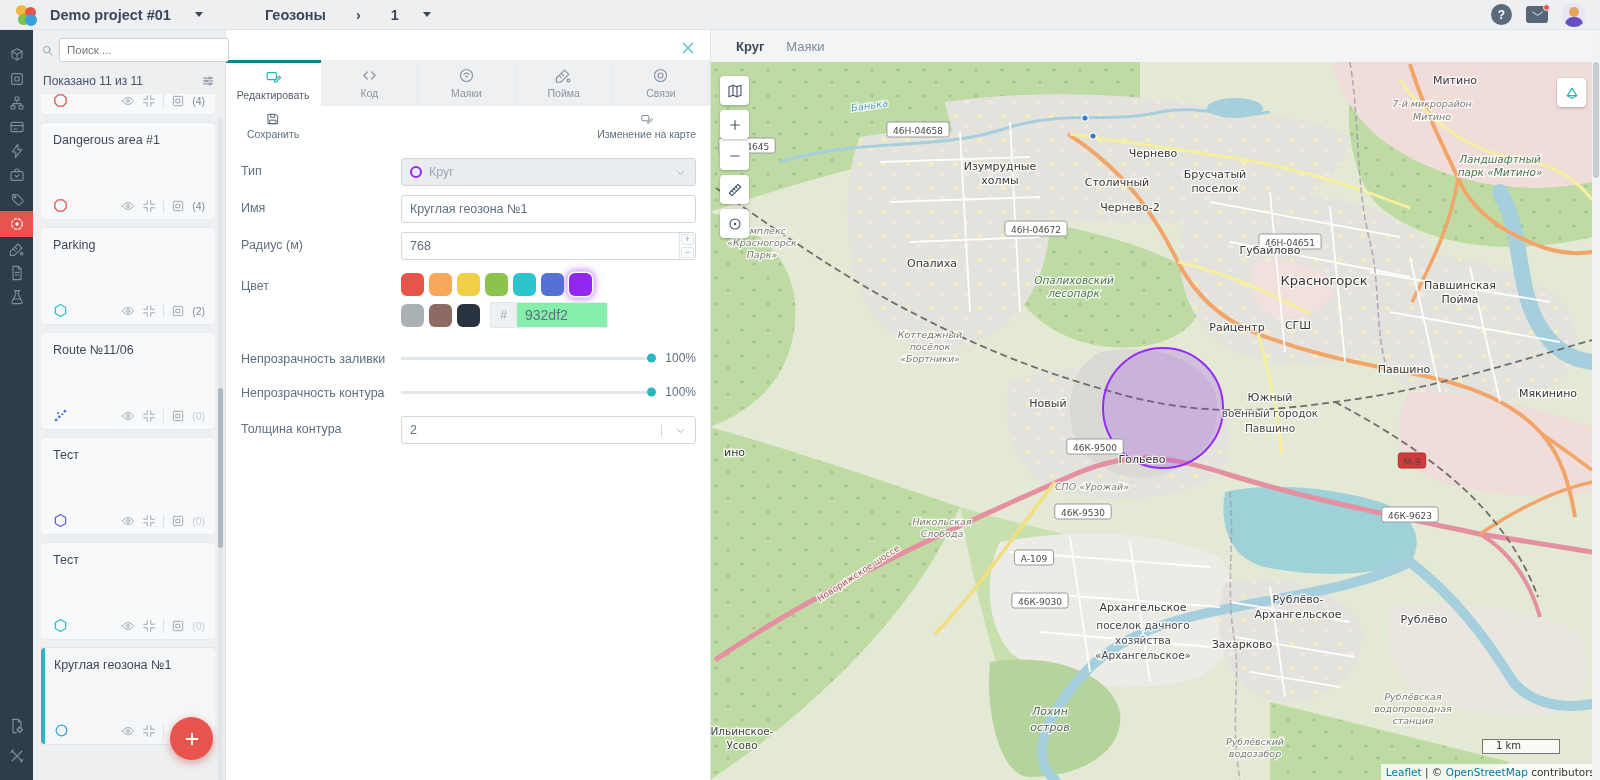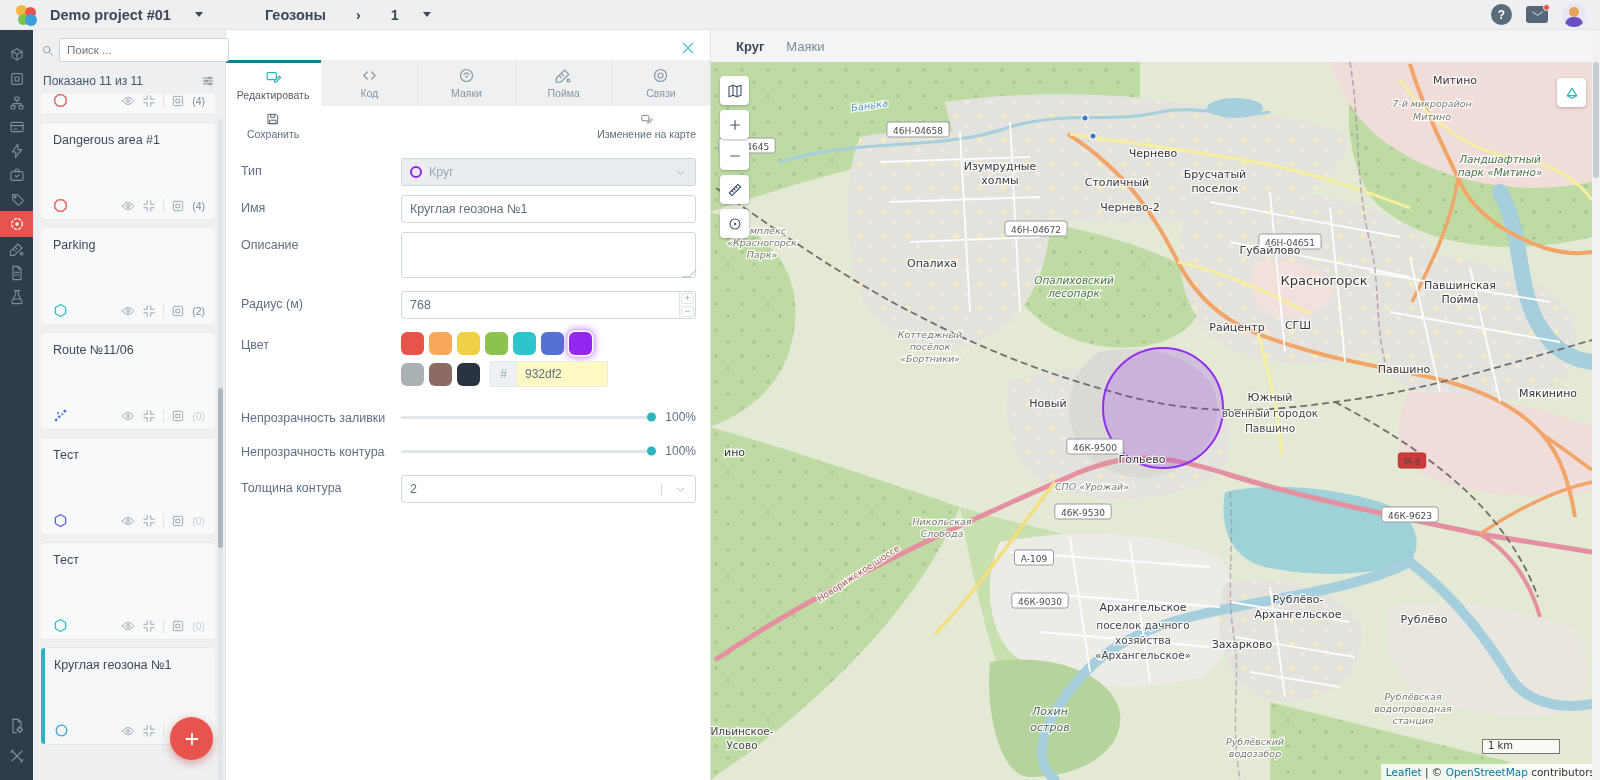--- a/index.html
+++ b/index.html
@@ -83,21 +83,21 @@
   .selbox .chev{margin-left:auto;width:13px;height:13px;color:#a7b2bb;}
   .selbox .pipe{margin-left:auto;color:#d4dade;font-size:12px;padding-right:7px;}
   .circle-glyph{width:12px;height:12px;border:2px solid #9327f0;border-radius:50%;margin-right:7px;flex:0 0 12px;}
   .spin{position:absolute;right:1px;top:1px;bottom:1px;width:16px;display:flex;flex-direction:column;border-left:1px solid #e1e6ea;}
   .spin div{flex:1;display:flex;align-items:center;justify-content:center;font-size:9px;color:#98a5b0;border:1px solid #e1e6ea;background:#fbfcfc;margin:1px;border-radius:2px;cursor:pointer;line-height:1;}
   .swrow{display:flex;gap:5px;margin-bottom:6px;align-items:center;}
   .sw{width:23px;height:23px;border-radius:6px;cursor:pointer;}
   .sw.sel{box-shadow:0 0 0 1.5px #fff,0 0 7px 3px rgba(147,39,240,.55);}
   .hexgrp{display:flex;align-items:center;margin-left:5px;}
   .hexpre{width:26px;height:26px;background:#eef1f3;border:1px solid #e1e6ea;border-right:none;border-radius:2px 0 0 2px;display:flex;align-items:center;justify-content:center;color:#9aa7b2;font-size:12px;}
-  .hexval{width:92px;height:26px;border:1px solid #e7ebee;border-radius:0 2px 2px 0;display:flex;align-items:center;padding:0 8px;font-size:12px;color:#5f7081;background:#fef9c3;}
+  .hexval{width:92px;height:26px;border:1px solid #e7ebee;border-radius:0 2px 2px 0;display:flex;align-items:center;padding:0 8px;font-size:14px;color:#5f7081;background:#86efac;}
   .sliderrow{display:flex;align-items:center;margin-bottom:14px;}
   .slider{flex:1;height:20px;position:relative;display:flex;align-items:center;}
   .sl-track{height:3px;background:#e0e6ea;border-radius:2px;flex:1;position:relative;}
   .sl-thumb{position:absolute;right:-2px;top:50%;transform:translateY(-50%);width:9px;height:9px;border-radius:50%;background:#2cb5bd;}
   .sl-val{width:42px;text-align:right;font-size:12px;color:#5f7081;flex:0 0 42px;}
   .mb18{margin-bottom:14px;}
 
   
   .mappanel{flex:1;display:flex;flex-direction:column;position:relative;min-width:0;background:#f2f4f5;}
   .maptabs{height:32px;display:flex;align-items:center;gap:22px;padding:0 26px;background:#f2f4f5;flex:0 0 32px;}
@@ -110,21 +110,21 @@
   .ml-city-s{font-size:10.5px;fill:#474747;}
   .ml-small-i{font-size:9.5px;fill:#7a7a72;font-style:italic;}
   .ml-park{font-size:10.5px;fill:#4a784d;font-style:italic;}
   .ml-park-d{font-size:11px;fill:#5b695b;font-style:italic;}
   .ml-water{font-size:10px;fill:#579ec4;font-style:italic;}
   .ml-road{font-size:9px;fill:#9c5a52;}
   .badge-t{font-size:9px;fill:#4a4a4a;font-family:"DejaVu Sans",sans-serif;}
   .mctl{position:absolute;width:29px;height:29px;background:#fff;border-radius:4px;box-shadow:0 1px 3px rgba(0,0,0,.25);display:flex;align-items:center;justify-content:center;color:#44546a;cursor:pointer;z-index:6;}
   .mctl svg{width:16px;height:16px;}
   .mctl.teal{color:#2cb5bd;}
-  .scalebar{position:absolute;right:40px;bottom:26px;width:78px;height:15px;background:rgba(255,255,255,.75);border:1.5px solid #777;font-size:10px;color:#333;line-height:12px;padding-left:5px;z-index:6;font-family:"DejaVu Sans",sans-serif;}
+  .scalebar{position:absolute;right:40px;bottom:26px;width:78px;height:15px;background:rgba(255,255,255,.75);border:1.5px solid #777;font-size:10px;color:#333;line-height:12px;padding-left:13px;z-index:6;font-family:"DejaVu Sans",sans-serif;}
   .attr{position:absolute;right:0;bottom:0;background:rgba(255,255,255,.8);font-size:10.5px;color:#333;padding:2px 5px;z-index:6;font-family:"DejaVu Sans",sans-serif;}
   .attr .lnk{color:#0078a8;}
 
   
   .pg-scroll{position:absolute;right:0;top:30px;bottom:0;width:8px;background:#f1f2f3;z-index:40;}
   .pg-thumb{position:absolute;top:32px;height:116px;left:1px;width:6px;border-radius:3px;background:#c5ccd2;}
 </style>
 </head>
 <body>
 
@@ -568,27 +568,20 @@
               <span>Круг</span>
               <svg class="ic chev" viewBox="0 0 24 24">
                   <path d="M6 9.5l6 6 6-6"></path>
                 </svg>
             </div>
           </div>
         </div>
         <div class="frow">
           <label class="flabel">Имя</label>
           <div class="fctl"><input class="tinput" value="Круглая геозона №1" style=""></div>
-        </div>
-        <div class="frow">
-          <label class="flabel">Описание</label>
-          <div class="fctl">
-            <textarea class="tinput" style=""></textarea>
-            <span class="ta-grip"></span>
-          </div>
         </div>
         <div class="frow" style="margin-bottom:13px;">
           <label class="flabel">Радиус (м)</label>
           <div class="fctl">
             <input class="tinput" value="768" style="">
             <div class="spin">
               <div>+</div>
               <div>−</div>
             </div>
           </div>

